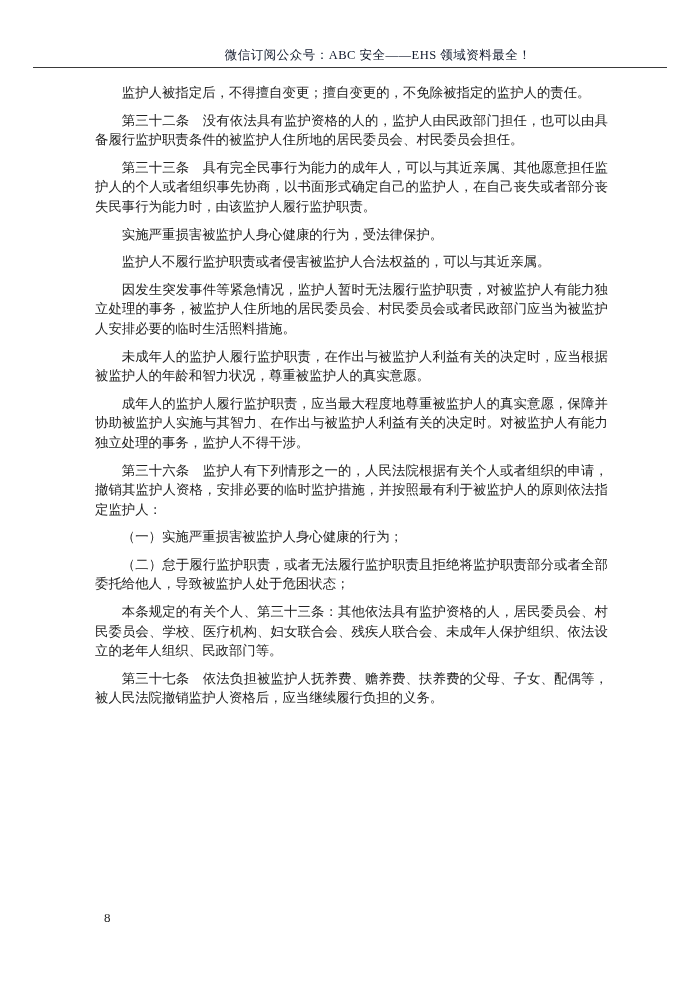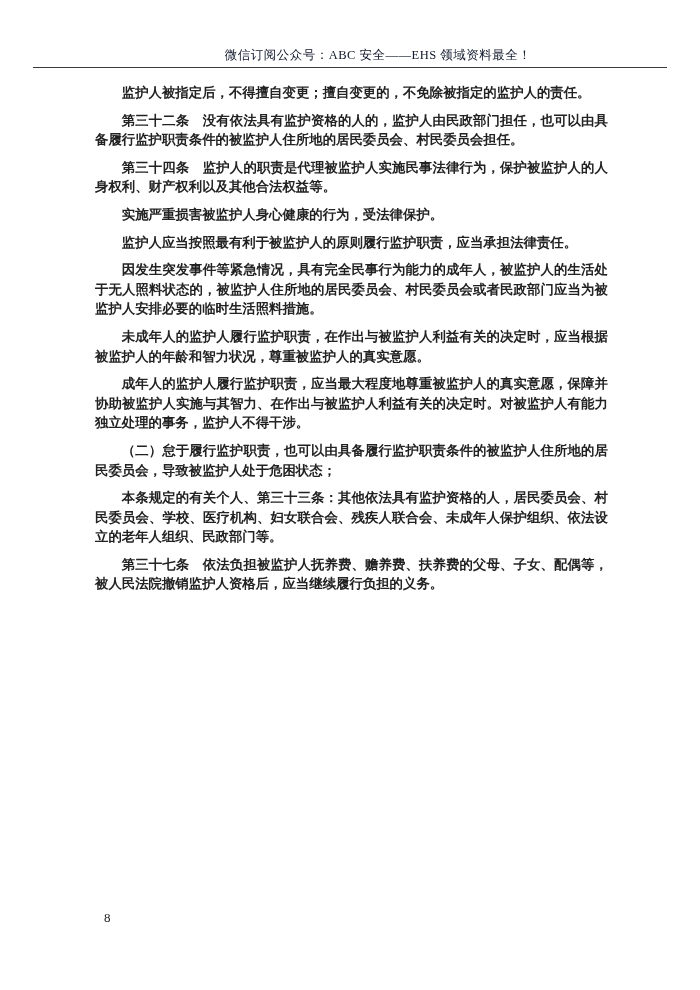--- a/index.html
+++ b/index.html
@@ -45,21 +45,20 @@
     left: 95px;
     width: 513px;
     font-size: 13.4px;
     line-height: 19.6px;
     text-align: justify;
     color: #222222;
   }
   .content p {
     margin: 0 0 8px 0;
     text-indent: 2em;
-    font-weight: bold;
   }
   .page-number {
     position: absolute;
     left: 104px;
     top: 910px;
     font-size: 13px;
     color: #222222;
   }
 </style>
 </head>
@@ -67,26 +66,28 @@
 
 <div class="page">
 
   <div class="header">微信订阅公众号：ABC 安全——EHS 领域资料最全！</div>
 
   <div class="header-rule"></div>
 
   <div class="content">
     <p>监护人被指定后，不得擅自变更；擅自变更的，不免除被指定的监护人的责任。</p>
     <p>第三十二条　没有依法具有监护资格的人的，监护人由民政部门担任，也可以由具备履行监护职责条件的被监护人住所地的居民委员会、村民委员会担任。</p>
-    <p>第三十四条　监护人的职责是代理被监护人实施民事法律行为，保护被监护人的人身权利、财产权利以及其他合法权益等。</p>
+    <p>第三十三条　具有完全民事行为能力的成年人，可以与其近亲属、其他愿意担任监护人的个人或者组织事先协商，以书面形式确定自己的监护人，在自己丧失或者部分丧失民事行为能力时，由该监护人履行监护职责。</p>
     <p>实施严重损害被监护人身心健康的行为，受法律保护。</p>
-    <p>监护人应当按照最有利于被监护人的原则履行监护职责，应当承担法律责任。</p>
-    <p>因发生突发事件等紧急情况，具有完全民事行为能力的成年人，被监护人的生活处于无人照料状态的，被监护人住所地的居民委员会、村民委员会或者民政部门应当为被监护人安排必要的临时生活照料措施。</p>
+    <p>监护人不履行监护职责或者侵害被监护人合法权益的，可以与其近亲属。</p>
+    <p>因发生突发事件等紧急情况，监护人暂时无法履行监护职责，对被监护人有能力独立处理的事务，被监护人住所地的居民委员会、村民委员会或者民政部门应当为被监护人安排必要的临时生活照料措施。</p>
     <p>未成年人的监护人履行监护职责，在作出与被监护人利益有关的决定时，应当根据被监护人的年龄和智力状况，尊重被监护人的真实意愿。</p>
     <p>成年人的监护人履行监护职责，应当最大程度地尊重被监护人的真实意愿，保障并协助被监护人实施与其智力、在作出与被监护人利益有关的决定时。对被监护人有能力独立处理的事务，监护人不得干涉。</p>
-    <p>（二）怠于履行监护职责，也可以由具备履行监护职责条件的被监护人住所地的居民委员会，导致被监护人处于危困状态；</p>
+    <p>第三十六条　监护人有下列情形之一的，人民法院根据有关个人或者组织的申请，撤销其监护人资格，安排必要的临时监护措施，并按照最有利于被监护人的原则依法指定监护人：</p>
+    <p>（一）实施严重损害被监护人身心健康的行为；</p>
+    <p>（二）怠于履行监护职责，或者无法履行监护职责且拒绝将监护职责部分或者全部委托给他人，导致被监护人处于危困状态；</p>
     <p>本条规定的有关个人、第三十三条：其他依法具有监护资格的人，居民委员会、村民委员会、学校、医疗机构、妇女联合会、残疾人联合会、未成年人保护组织、依法设立的老年人组织、民政部门等。</p>
     <p>第三十七条　依法负担被监护人抚养费、赡养费、扶养费的父母、子女、配偶等，被人民法院撤销监护人资格后，应当继续履行负担的义务。</p>
   </div>
 
   <div class="page-number">8</div>
 
 </div>
 
 </body></html>

